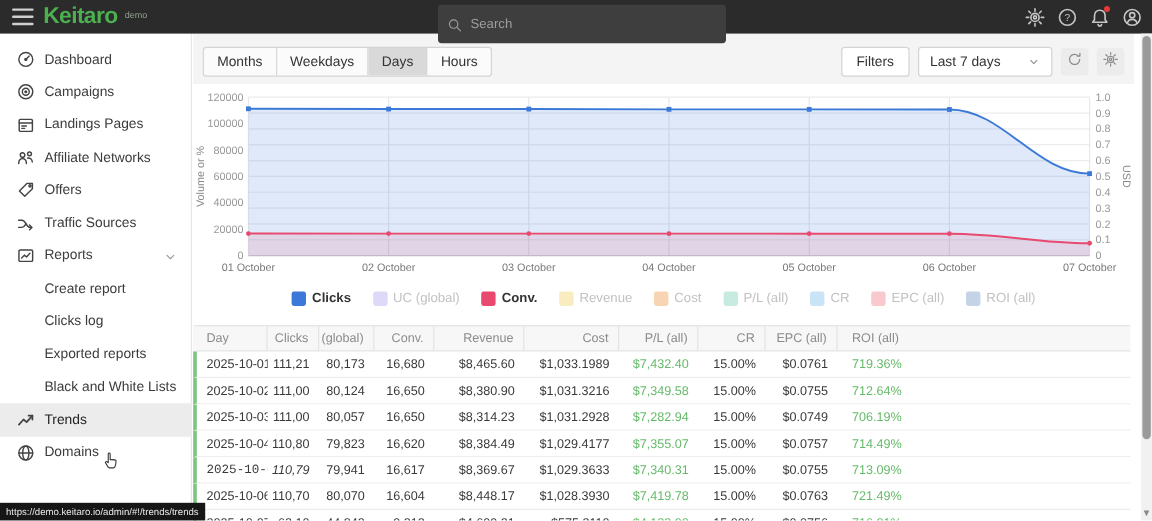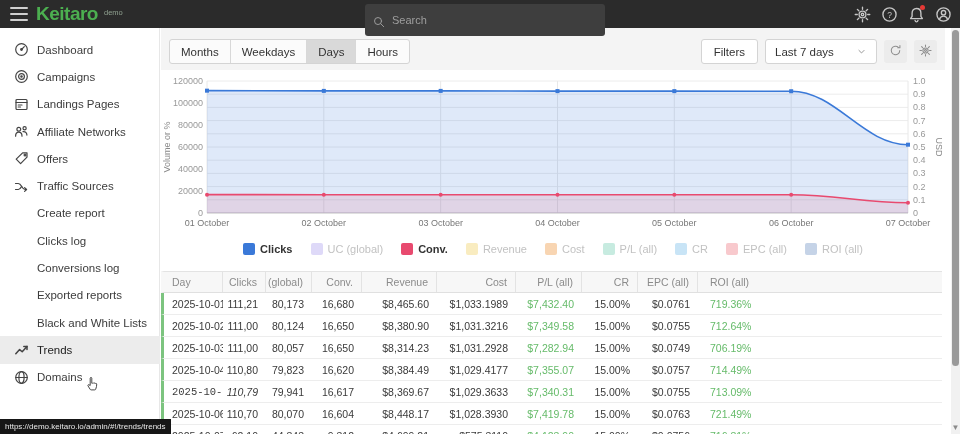--- a/index.html
+++ b/index.html
@@ -170,28 +170,35 @@
           <span class="s-label">Offers</span>
         </div>
         <div class="side-item">
           <span class="s-ic"><svg viewBox="0 0 15 15" fill="none" stroke="currentColor" stroke-width="1.2" stroke-linecap="round" stroke-linejoin="round">
               <path d="M1.5 4.5h2.8c3.4 0 3.4 6 6.8 6h1.2"></path>
               <path d="M1.5 10.5h2.8c1.7 0 2.4-1.5 3.4-3.1"></path>
               <path d="M10.6 8.6 12.6 10.5 10.6 12.4"></path>
             </svg></span>
           <span class="s-label">Traffic Sources</span>
         </div>
+        <div class="side-item">
+          <span class="s-ic"><svg viewBox="0 0 15 15" fill="none" stroke="currentColor" stroke-width="1.2" stroke-linecap="round" stroke-linejoin="round">
+              <rect x="1.8" y="2.3" width="11.4" height="9.5" rx="1"></rect>
+              <path d="M4.1 9 6.3 6.6 8.1 8.2 10.9 5.1"></path>
+            </svg></span>
+          <span class="s-label">Reports</span>
+          <span class="s-chev"><svg viewBox="0 0 15 15" fill="none" stroke="currentColor" stroke-width="1.2" stroke-linecap="round" stroke-linejoin="round">
+              <path d="M4 6 L7.5 9.5 L11 6"></path>
+            </svg></span>
+        </div>
         <div class="side-item sub">
           <span class="s-label">Create report</span>
         </div>
         <div class="side-item sub">
           <span class="s-label">Clicks log</span>
-        </div>
-        <div class="side-item sub">
-          <span class="s-label">Conversions log</span>
         </div>
         <div class="side-item sub">
           <span class="s-label">Exported reports</span>
         </div>
         <div class="side-item sub">
           <span class="s-label">Black and White Lists</span>
         </div>
         <div class="side-item active">
           <span class="s-ic"><svg viewBox="0 0 15 15" fill="none" stroke="currentColor" stroke-width="1.5" stroke-linecap="round" stroke-linejoin="round">
               <path d="M1.8 11.8 5.6 7.6 8.2 9.8 13 4.4"></path>

